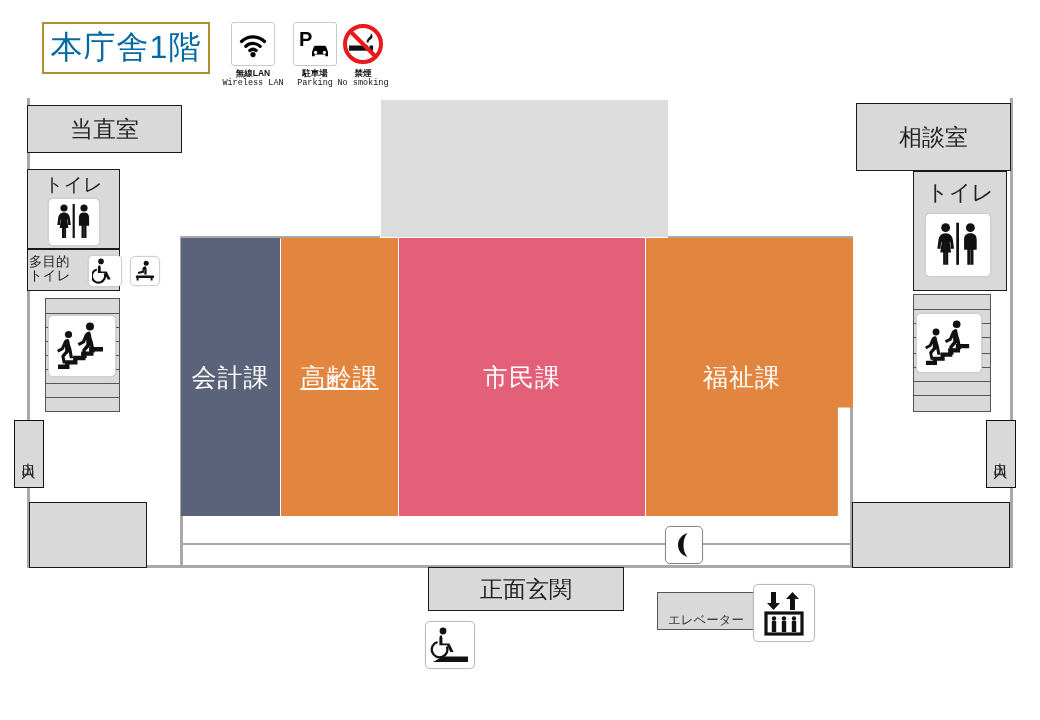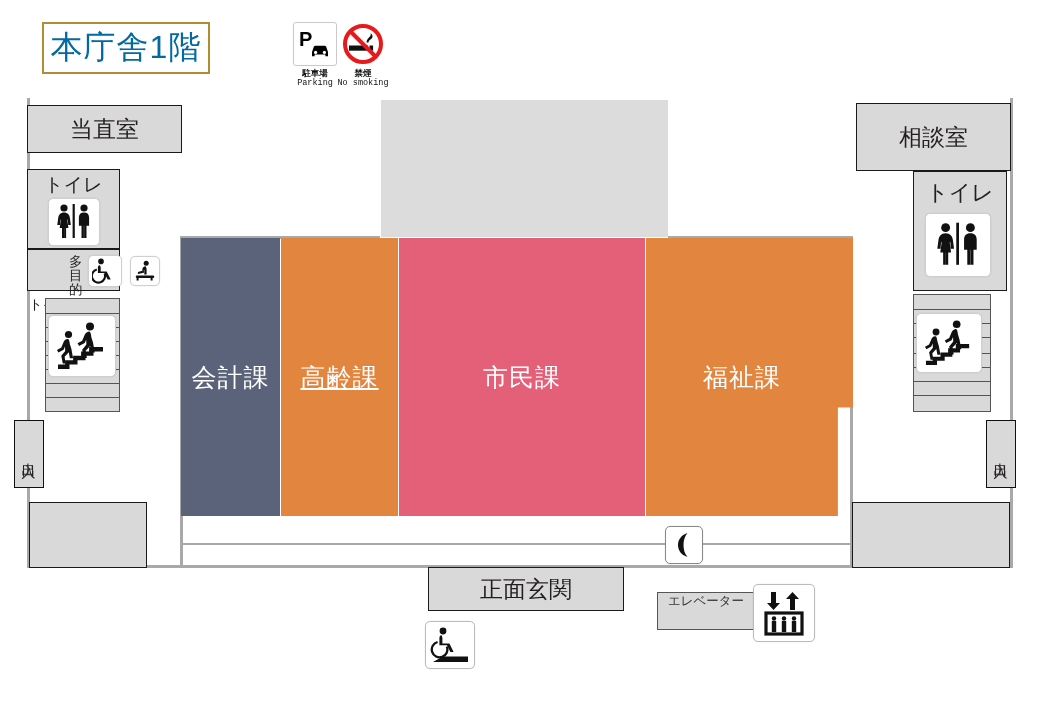--- a/index.html
+++ b/index.html
@@ -70,32 +70,48 @@
     font-size: 14px; color: #231f20; letter-spacing: 2px;
   }
 
   
   .stairs { position: absolute; background: #d9d9d9; border: 1px solid #555; }
   .stairs .step { position: absolute; left: 0; right: 0; height: 1px; background: #555; }
 
   .toilet-zone { position: absolute; background: #d9d9d9; border: 1.6px solid #1a1a1a; }
 
   .callout { position: absolute; background: #d9d9d9; border: 1.5px solid #555;
-             display: flex; align-items: flex-start; justify-content: center; font-family: Liberation Serif, serif; }
+             display: flex; align-items: flex-end; justify-content: center; font-family: Liberation Serif, serif; }
   .callout span { font-size: 12.5px; color: #333; }
 </style>
 </head>
 <body>
 
 <div id="stage">
 
   <div class="title-box">
     <span>本庁舎1階</span>
   </div>
 
+  <div class="legend" style="left:221px;">
+    <div class="glyph">
+      <svg width="30" height="28" viewBox="0 0 30 28">
+        <g fill="none" stroke="#000" stroke-width="3.2" stroke-linecap="round">
+          <path d="M3.5 11.5 A16.5 16.5 0 0 1 26.5 11.5"></path>
+          <path d="M7.8 16.3 A10.5 10.5 0 0 1 22.2 16.3"></path>
+          <path d="M11.8 20.6 A5 5 0 0 1 18.2 20.6"></path>
+        </g>
+        <circle cx="15" cy="24.6" r="2.6" fill="#000"></circle>
+      </svg>
+    </div>
+    <div class="cap">
+      <b>無線LAN</b>
+      <i>Wireless LAN</i>
+    </div>
+  </div>
 
   <div class="legend" style="left:283px;">
     <div class="glyph">
       <svg width="34" height="32" viewBox="0 0 34 32">
         <text x="1" y="18" font-family="Liberation Sans, sans-serif" font-size="20" font-weight="bold" fill="#000">P</text>
         <g fill="#000">
           <path d="M14 24 l1.8-5.2 a1.6 1.6 0 0 1 1.5-1.1 h9.4 a1.6 1.6 0 0 1 1.5 1.1 L30 24 v4.2 h-2.6 v-1.6 h-10.8 v1.6 H14 z"></path>
           <circle cx="17.6" cy="24.4" r="1.6" fill="#fff"></circle>
           <circle cx="26.4" cy="24.4" r="1.6" fill="#fff"></circle>
         </g>
@@ -156,21 +172,21 @@
 
       <g fill="#111">
         <circle cx="31" cy="6" r="3.6"></circle>
         <path d="M31 10.5 c-3.4 0-5.1 1.9-5.1 5.1 v8.2 h2.6 v12.2 h2.4 v-12.2 h0.2 v12.2 h2.4 v-12.2 h2.6 v-8.2 c0 -3.2 -1.7 -5.1 -5.1 -5.1 z"></path>
       </g>
     </svg>
   </div>
 
   <div class="toilet-zone" style="left:27px; top:249px; width:93px; height:42px;"></div>
   <div style="position:absolute;left:29px;top:255px;width:48px;line-height:1.05;text-align:left;">
-    <div style="font-size:13.5px;color:#231f20;margin-left:40px;">多目的</div>
+    <div style="font-size:13.5px;color:#231f20;">多目的</div>
     <div style="font-size:13.5px;color:#231f20;">トイレ</div>
   </div>
   <div class="tile" style="left:88px; top:255px; width:34px; height:32px;">
     <svg width="27" height="26" viewBox="0 0 27 26">
       <g fill="#111">
         <circle cx="9" cy="3.4" r="2.8"></circle>
         <path d="M8.4 7 c-1.5 0-2.5 1-2.5 2.5 v5.6 h6.4 l3.4 6.5 h3 l-4 -8 h-6 v-4.1 c0 -1.5 -1 -2.5 -2.3 -2.5 z"></path>
         <path d="M12.6 15.6 a6.6 6.6 0 1 1 -7.8 -4" fill="none" stroke="#111" stroke-width="2.1"></path>
       </g>
     </svg>

